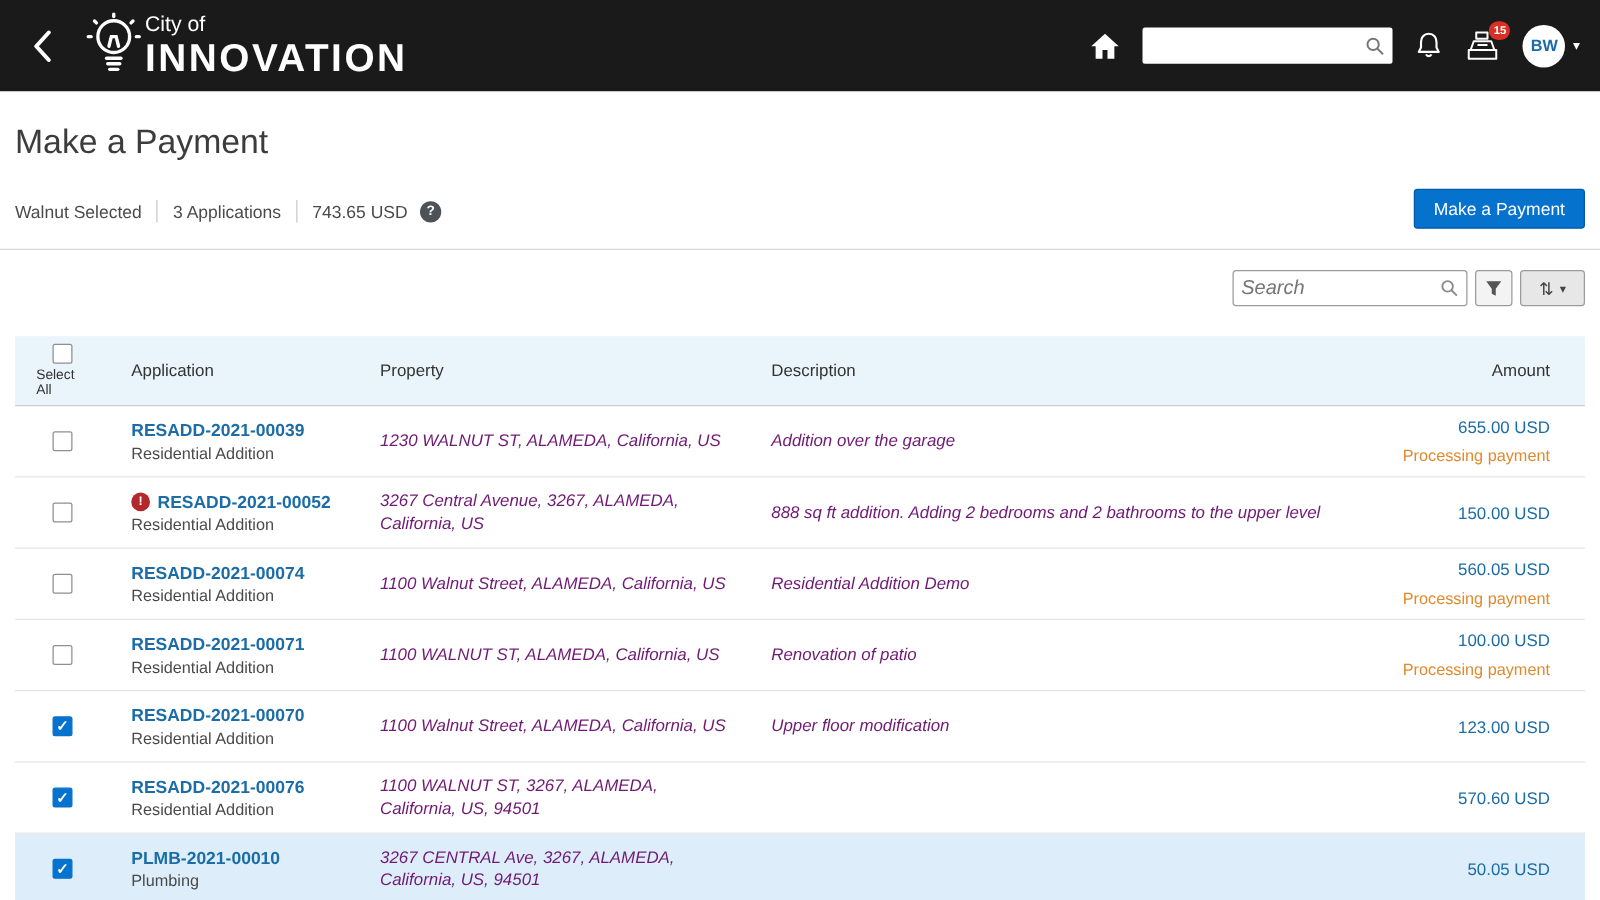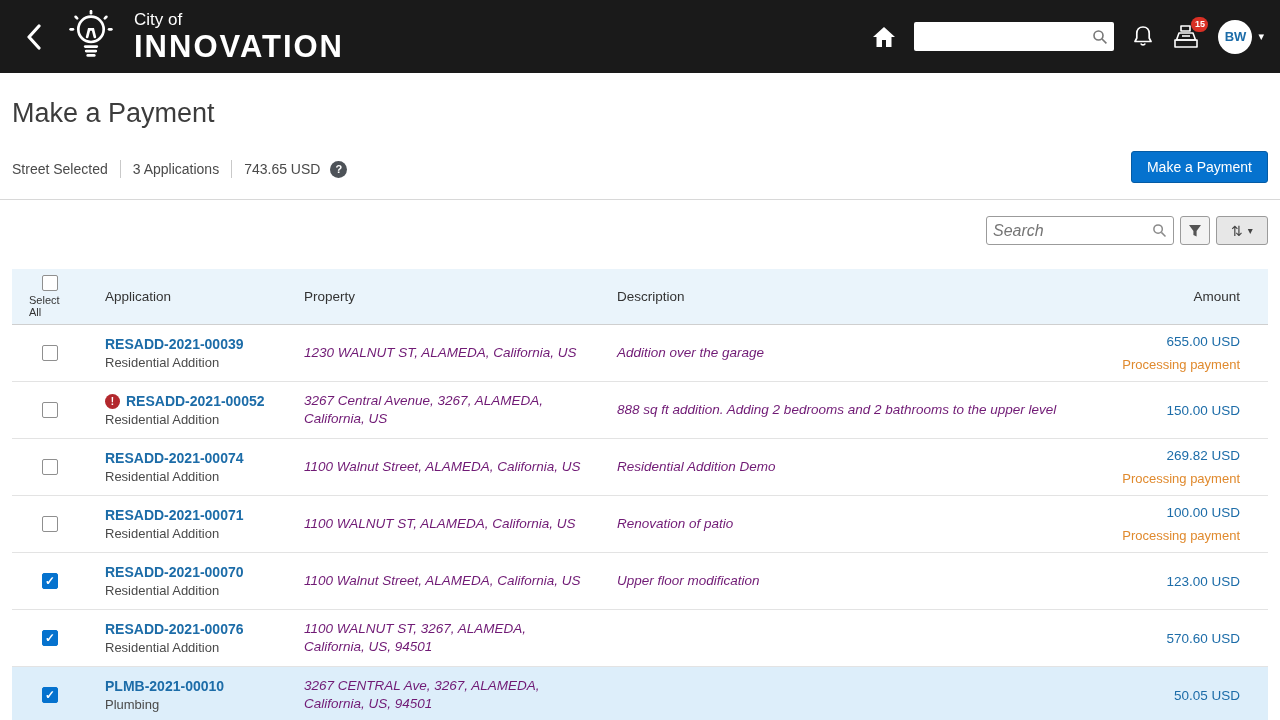--- a/index.html
+++ b/index.html
@@ -10,21 +10,21 @@
     --table-header-bg:#eaf4fb;
     --row-highlight:#ddeefa;
   }
   *{box-sizing:border-box;margin:0;padding:0;}
   html,body{width:1280px;height:720px;overflow:hidden;background:#fff;
     font-family:"Liberation Sans",sans-serif;color:#3a3a3a;}
 
   
   .topbar{height:73px;background:var(--header-bg);display:flex;align-items:center;padding:0 16px;}
   .back-btn{width:36px;height:44px;display:flex;align-items:center;justify-content:center;cursor:pointer;margin-right:14px;}
-  .brand{display:flex;align-items:center;gap:18px;}
+  .brand{display:flex;align-items:center;gap:0;}
   .brand svg{display:block;}
   .brand-text{color:#fff;line-height:1;}
   .brand-top{font-size:17px;margin-bottom:3px;}
   .brand-bottom{font-size:31px;letter-spacing:2px;font-weight:700;}
   .top-right{margin-left:auto;display:flex;align-items:center;gap:18px;}
   .icon-btn{background:none;border:none;cursor:pointer;display:flex;align-items:center;justify-content:center;position:relative;}
   .g-search{background:#fff;border-radius:2px;width:200px;height:29px;display:flex;align-items:center;padding:0 6px;}
   .g-search input{border:none;outline:none;flex:1;font-size:13px;font-family:"Liberation Sans",sans-serif;min-width:0;}
   .badge{position:absolute;top:-7px;right:-8px;background:#d93025;color:#fff;font-size:9px;font-weight:bold;
     min-width:17px;height:15px;border-radius:8px;display:flex;align-items:center;justify-content:center;padding:0 3px;}
@@ -152,21 +152,21 @@
       <div class="avatar">BW</div>
       <span class="caret">▾</span>
     </div>
   </div>
 </header>
 
 <main>
   <h1 class="page-title">Make a Payment</h1>
 
   <div class="summary-row">
-    <span class="summary-item">Street Selected</span>
+    <span class="summary-item">Walnut Selected</span>
     <span class="v-sep"></span>
     <span class="summary-item">3 Applications</span>
     <span class="v-sep"></span>
     <span class="summary-item">743.65 USD</span>
     <span class="help-icon">?</span>
     <button class="pay-btn">Make a Payment</button>
   </div>
 
   <hr class="head-divider">
 
@@ -244,21 +244,21 @@
     <div class="cell col-app">
       <div class="id-line">
 
         <a class="app-id">RESADD-2021-00074</a>
       </div>
       <div class="app-type">Residential Addition</div>
     </div>
     <div class="cell col-prop">1100 Walnut Street, ALAMEDA, California, US</div>
     <div class="cell col-desc">Residential Addition Demo</div>
     <div class="cell col-amt">
-      <div class="amt">269.82 USD</div>
+      <div class="amt">560.05 USD</div>
       <div class="status">Processing payment</div>
     </div>
   </div>
         <div class="trow">
     <div class="cell col-check">
       <span class="checkbox"></span>
     </div>
     <div class="cell col-app">
       <div class="id-line">
 

